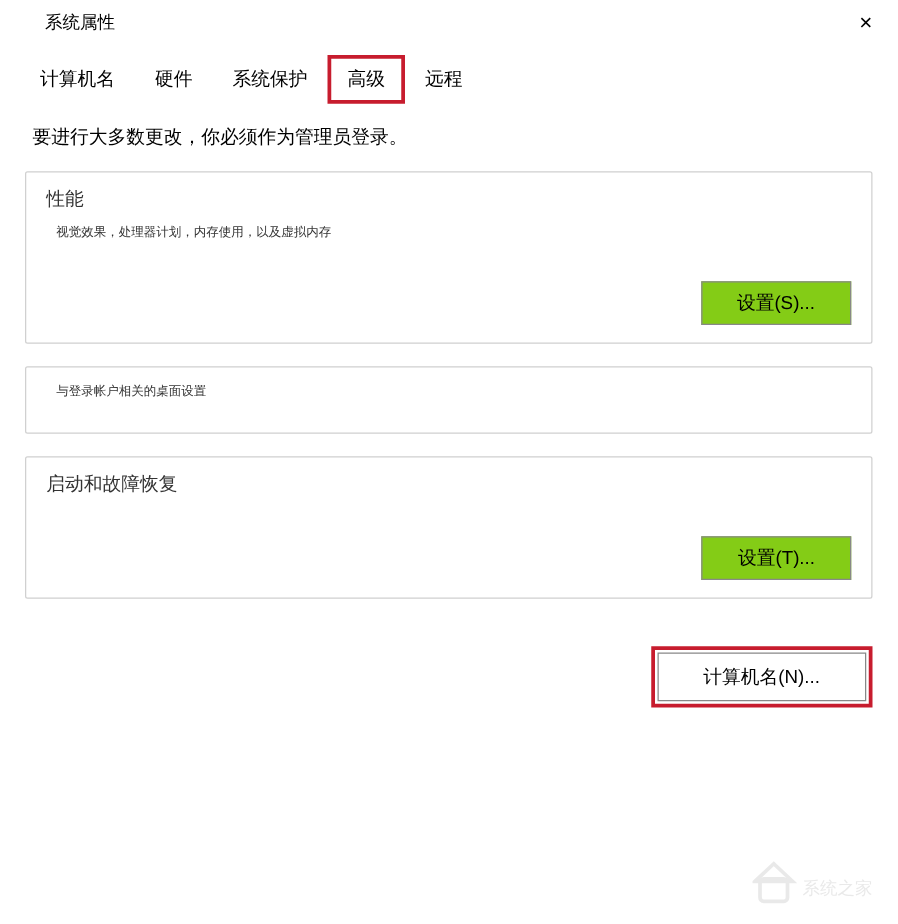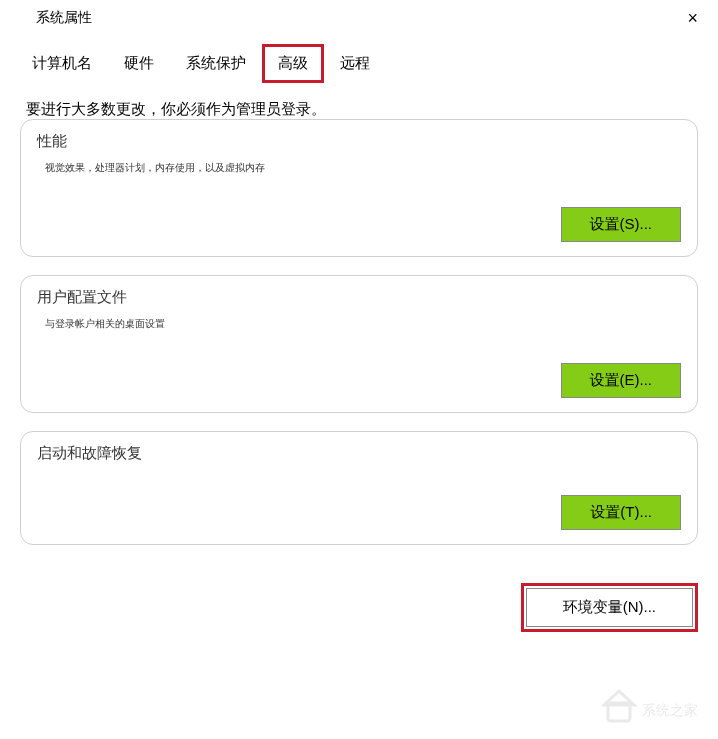--- a/index.html
+++ b/index.html
@@ -52,25 +52,26 @@
     .tab.highlighted {
       border: 3px solid #c71c2e;
       padding: 7px 13px;
     }
     .content {
       padding: 16px 20px;
     }
     .instruction {
       font-size: 15px;
       color: #000;
+      margin-bottom: 18px;
       padding-left: 6px;
     }
     .section {
       border: 1px solid #d0d0d0;
-      border-radius: 13px;
+      border-radius: 2px;
       margin-bottom: 18px;
       padding: 12px 16px 14px 16px;
       position: relative;
     }
     .section-title {
       font-size: 15px;
       color: #333;
       margin-bottom: 10px;
     }
     .section-desc {
@@ -143,38 +144,34 @@
 
   <div class="section">
     <div class="section-title">性能</div>
     <div class="section-desc">视觉效果，处理器计划，内存使用，以及虚拟内存</div>
     <div class="section-btn-row">
       <button class="btn">设置(S)...</button>
     </div>
   </div>
 
   <div class="section">
-    <div class="section-title">用户配置文件</div>
     <div class="section-desc">与登录帐户相关的桌面设置</div>
-    <div class="section-btn-row">
-      <button class="btn">设置(E)...</button>
-    </div>
   </div>
 
   <div class="section">
     <div class="section-title">启动和故障恢复</div>
     <div class="section-btn-row">
       <button class="btn">设置(T)...</button>
     </div>
   </div>
 </div>
 
 <div class="bottom-row">
   <div class="env-btn-wrap">
-    <button class="env-btn">环境变量(N)...</button>
+    <button class="env-btn">计算机名(N)...</button>
   </div>
 </div>
 
 <div class="watermark">
   <svg width="110" height="48" viewBox="0 0 110 48">
     <g fill="#888">
       <rect x="6" y="18" width="22" height="18" rx="3" fill="none" stroke="#888" stroke-width="3"></rect>
       <polygon points="17,6 2,20 32,20" fill="none" stroke="#888" stroke-width="3"></polygon>
       <text x="40" y="30" font-size="14" fill="#888" font-family="Microsoft YaHei">系统之家</text>
     </g>

